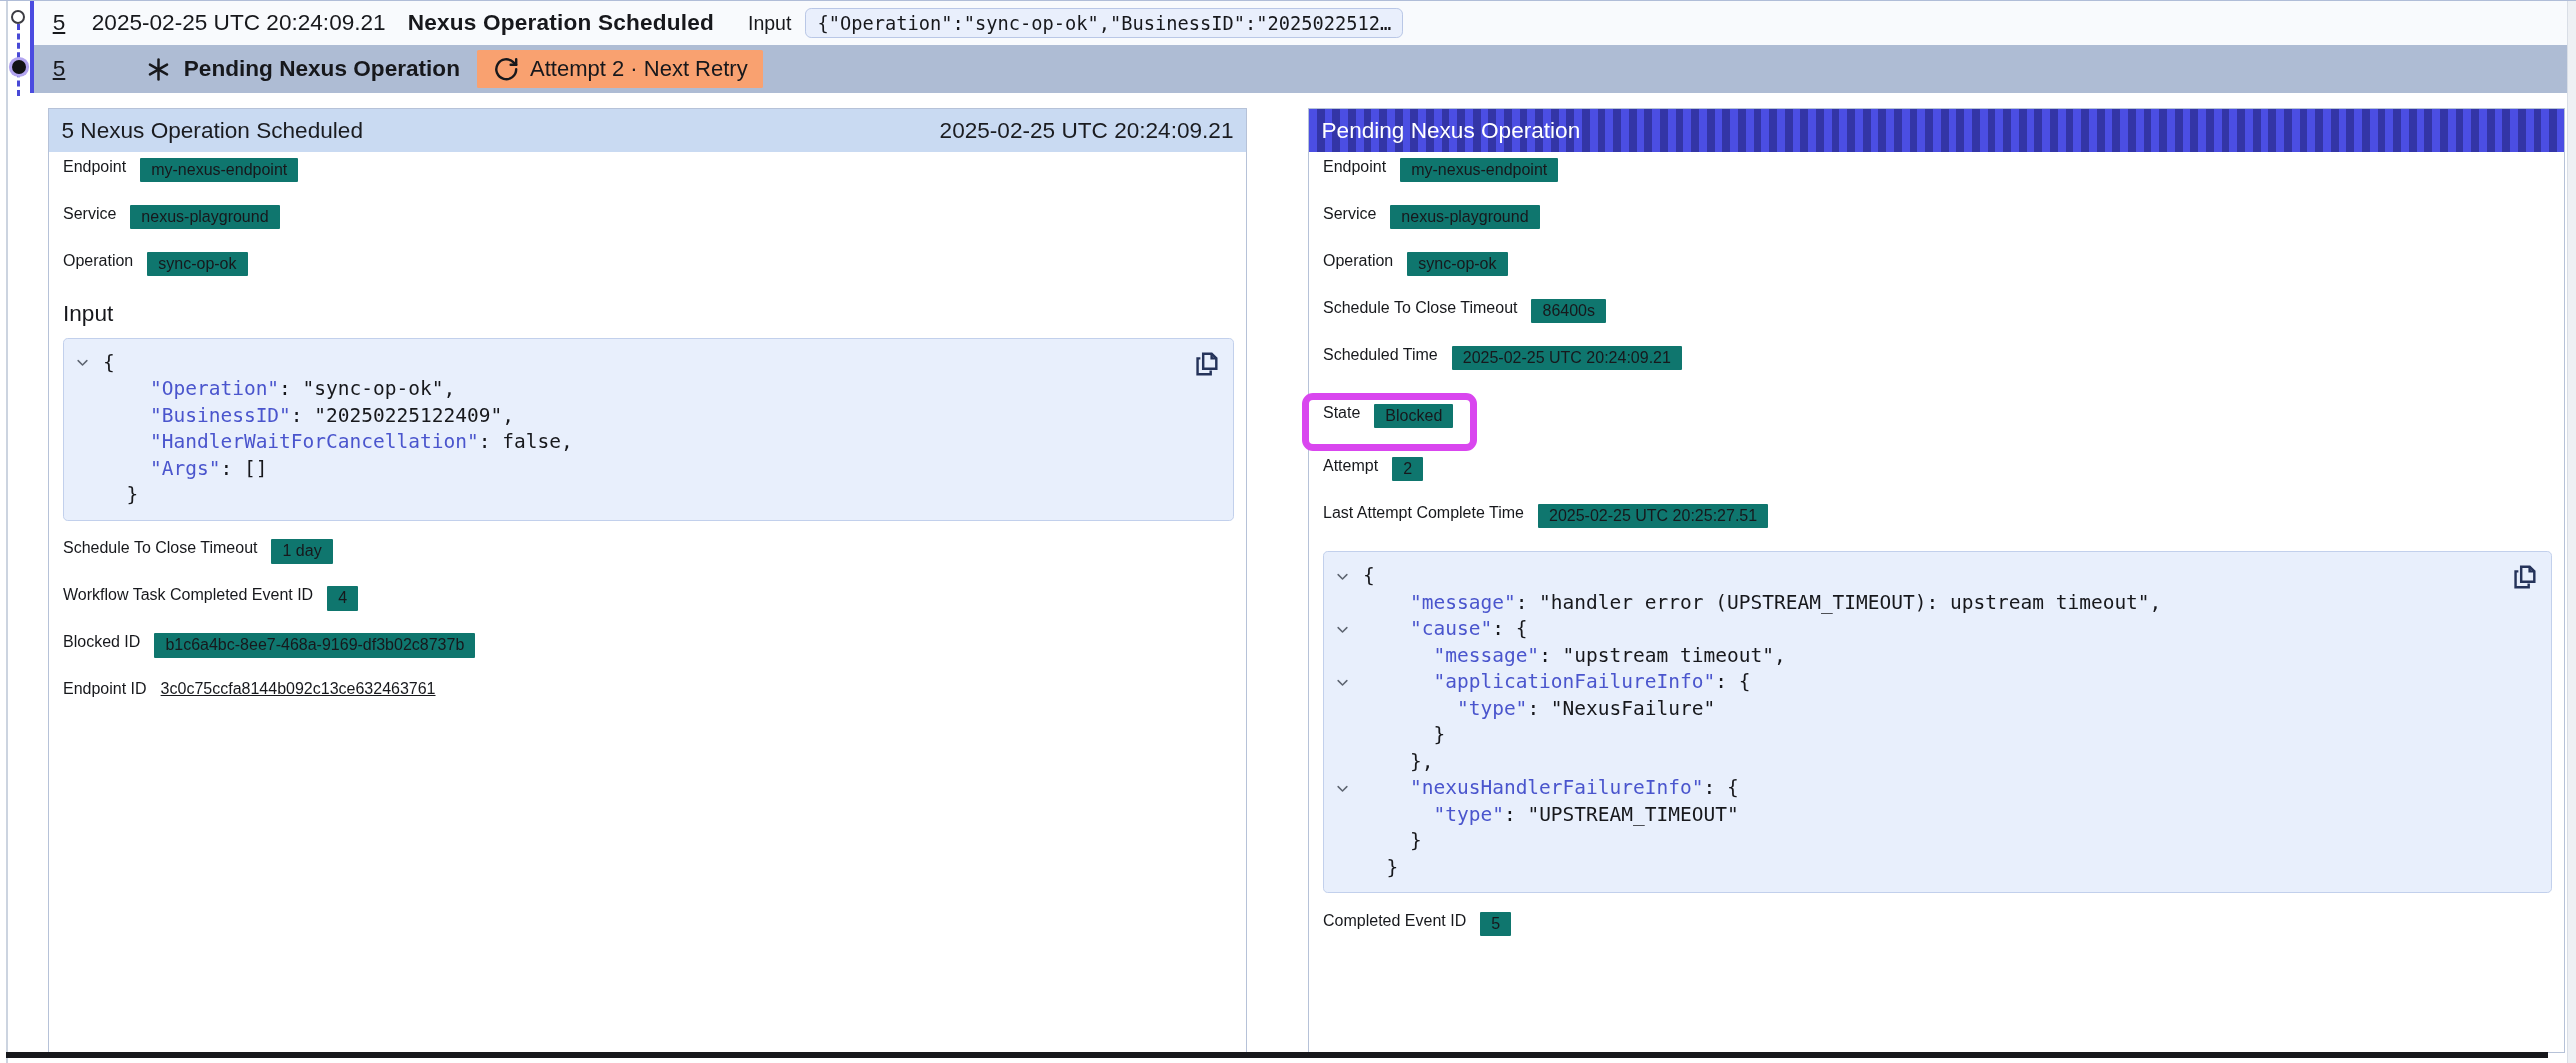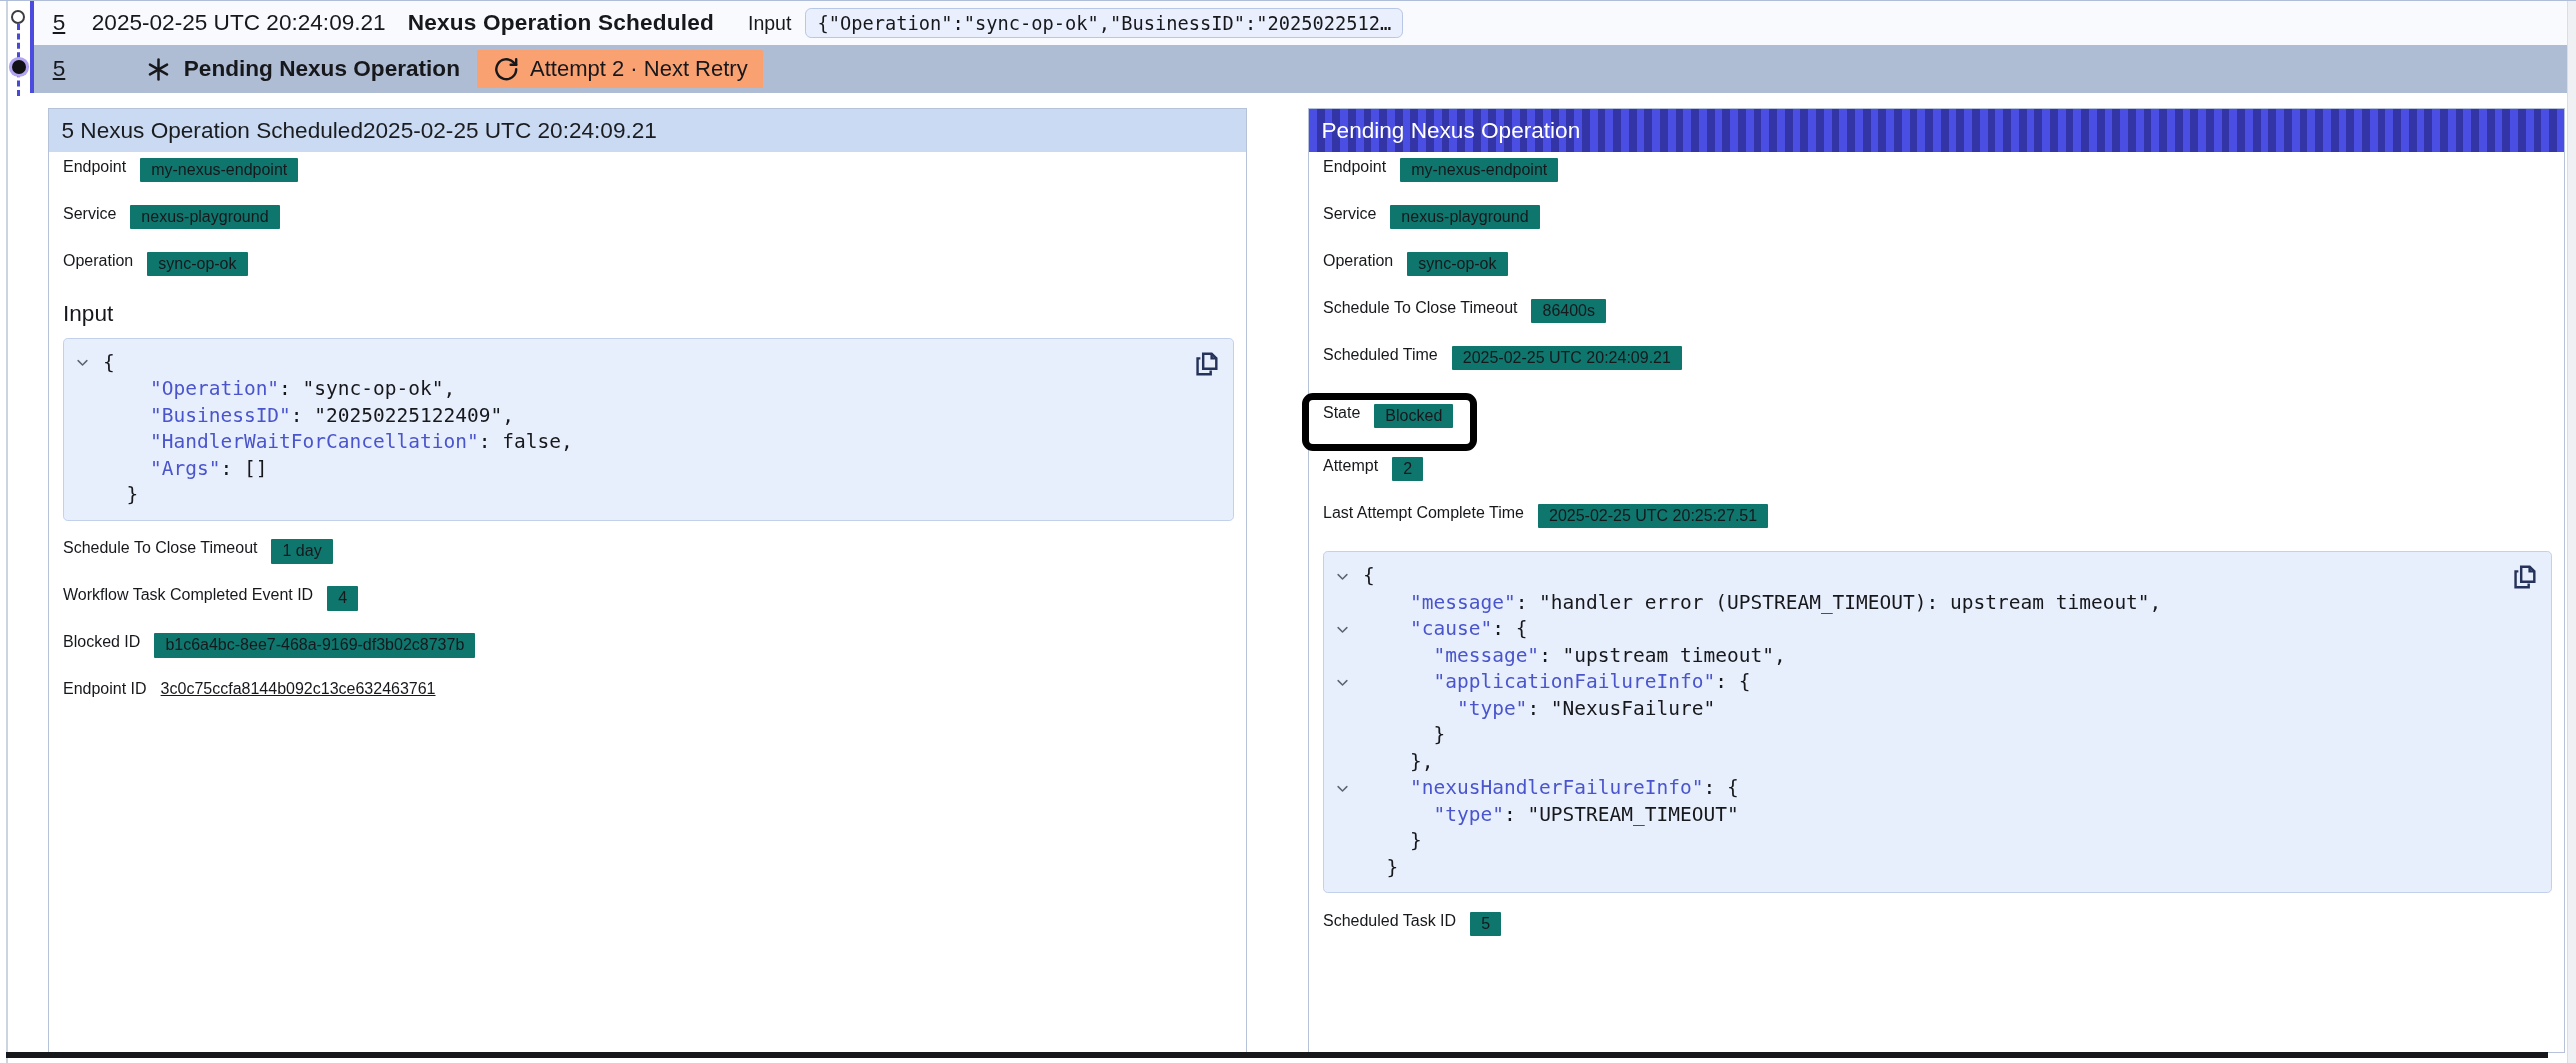--- a/index.html
+++ b/index.html
@@ -27,31 +27,31 @@
   .ev-preview { margin-left:14px; font-family:"DejaVu Sans Mono", monospace; font-size:18.7px; background:#e9effc; border:1.6px solid #b9c7e6; border-radius:6.2px; padding:3.9px 11px; max-width:608px; white-space:nowrap; overflow:hidden; }
   .asterisk { margin-left:81px; display:flex; align-items:center; }
   .ev-title-2 { font-weight:700; margin-left:12.5px; }
   .retry-badge { margin-left:17px; background:#f9a170; padding:6.2px 15.6px; display:flex; align-items:flex-end; gap:11px; font-size:22px; border-radius:1.6px; }
 
   
   .panels { position:absolute; left:48px; top:107px; width:2517px; height:945px; display:flex; gap:61px; align-items:stretch; }
   .panel { border:1.6px solid #b6c2d8; background:#fff; }
   .panel-left { width:1199px; }
   .panel-right { flex:1; }
-  .panel-header { height:43px; display:flex; align-items:center; justify-content:flex-start; padding:0 12.5px; font-size:22.6px; }
+  .panel-header { height:43px; display:flex; align-items:center; justify-content:space-between; padding:0 12.5px; font-size:22.6px; }
   .panel-header-left { background:#c9daf2; color:#1b1c20; }
   .panel-header-right { background:repeating-linear-gradient(90deg,#4b4ee3 0 7.8px,#3335a6 7.8px 15.6px); color:#ffffff; }
   .panel-body { padding:6.2px 12.5px 15.6px 14px; }
 
   .field-row { display:flex; align-items:flex-start; min-height:36px; margin-bottom:11px; font-size:16px; }
   .field-label { margin-right:14px; white-space:nowrap; }
   .field-badge { background:#0f766e; border-radius:1px; padding:3.1px 11px; white-space:nowrap; }
   .field-link { text-decoration:underline; cursor:pointer; white-space:nowrap; }
   .annot-wrap { margin:0 0 6.2px 0; }
-  .annotation { display:inline-flex; border:7px solid #000000; border-radius:11px; margin-left:-21px; padding:3.9px 17px 3.9px 14px; background:#fff; }
+  .annotation { display:inline-flex; border:7px solid #d946ef; border-radius:11px; margin-left:-21px; padding:3.9px 17px 3.9px 14px; background:#fff; }
   .annotation .field-row { margin-bottom:0; }
 
   .section-label { font-size:22.6px; margin:12.5px 0 11px; }
   .code-block { position:relative; background:#e8effc; border:1.6px solid #c2d0ec; border-radius:4.7px; padding:11px 55px 11px 11px; font-family:"DejaVu Sans Mono", monospace; font-size:19.5px; line-height:26.5px; color:#17181c; margin-bottom:18.7px; }
   .code-line { display:flex; }
   .chev-cell { width:28px; flex:0 0 28px; display:flex; align-items:center; }
   .code-text { white-space:pre; }
   .json-key { color:#4a55cd; }
   .copy-btn { position:absolute; top:9.4px; right:11px; width:31px; height:31px; display:flex; align-items:center; justify-content:center; cursor:pointer; background:none; border:none; }
 
@@ -297,21 +297,21 @@
                 <span class="code-text">    }</span>
               </div>
               <div class="code-line">
                 <span class="chev-cell"></span>
                 <span class="code-text">  }</span>
               </div>
             </div>
         </div>
         <div>
             <div class="field-row">
-              <span class="field-label">Scheduled Task ID</span>
+              <span class="field-label">Completed Event ID</span>
               <span class="field-badge">5</span>
             </div>
           </div>
       </div>
     </div>
   </div>
 
   <div class="bottom-bar"></div>
   <div class="scroll-gutter"></div>
 </div>

